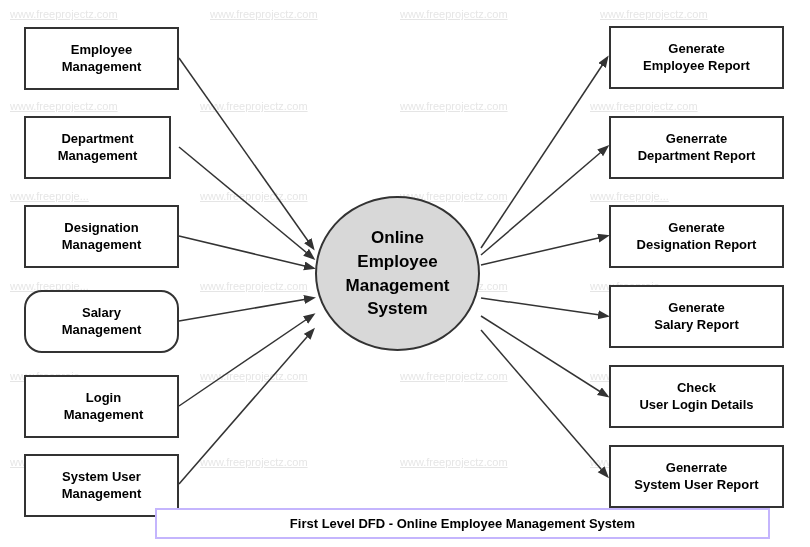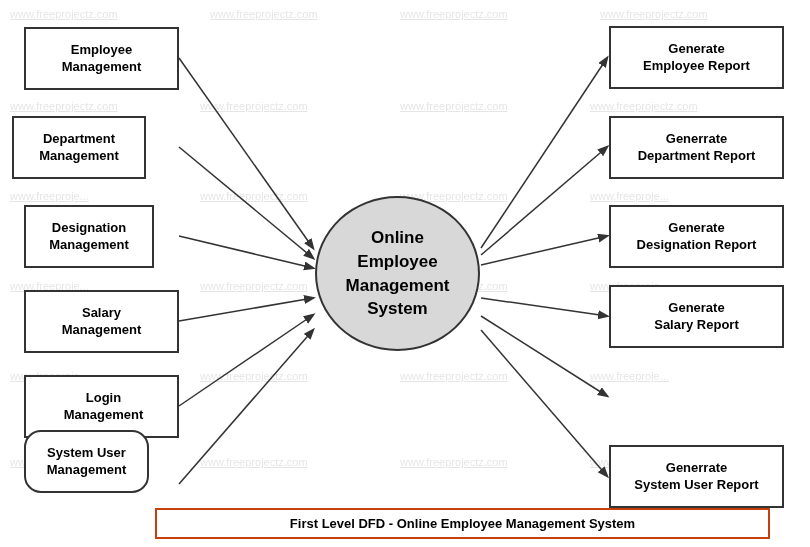--- a/index.html
+++ b/index.html
@@ -49,21 +49,21 @@
       align-items: center;
       justify-content: center;
       text-align: center;
       font-size: 17px;
       font-weight: bold;
       line-height: 1.4;
     }
     
     .bottom-label {
       position: absolute;
-      border: 2px solid #c2410c;
+      border: 2px solid #c4b5fd;
       background: #fff;
       text-align: center;
       font-size: 13px;
       font-weight: bold;
       padding: 6px 10px;
     }
     
     .arrows-svg {
       position: absolute;
       top: 0; left: 0;
@@ -99,51 +99,54 @@
   <span class="watermark" style="top:370px;left:590px;">www.freeproje...</span>
   <span class="watermark" style="top:456px;left:10px;">www.freeprojectz.com</span>
   <span class="watermark" style="top:456px;left:200px;">www.freeprojectz.com</span>
   <span class="watermark" style="top:456px;left:400px;">www.freeprojectz.com</span>
   <span class="watermark" style="top:456px;left:590px;">www.freeprojectz.com</span>
 
   <div class="dfd-box" style="top:27px;left:24px;width:155px;height:63px;">
     <span>Employee
 Management</span>
   </div>
-  <div class="dfd-box" style="top:116px;left:12px;width:134px;height:63px;">
+  <div class="dfd-box" style="top:116px;left:24px;width:147px;height:63px;">
     <span>Department<br>Management</span>
   </div>
-  <div class="dfd-box" style="top:205px;left:24px;width:130px;height:63px;">
+  <div class="dfd-box" style="top:205px;left:24px;width:155px;height:63px;">
     <span>Designation<br>Management</span>
   </div>
-  <div class="dfd-box" style="top:290px;left:24px;width:155px;height:63px;">
+  <div class="dfd-box" style="top:290px;left:24px;width:155px;height:63px;border-radius:18px;">
     <span>Salary<br>Management</span>
   </div>
   <div class="dfd-box" style="top:375px;left:24px;width:155px;height:63px;padding-left:8px;">
     <span>Login<br>Management</span>
   </div>
-  <div class="dfd-box" style="top:430px;left:24px;width:125px;height:63px;border-radius:17px;">
+  <div class="dfd-box" style="top:454px;left:24px;width:155px;height:63px;">
     <span>System User<br>Management</span>
   </div>
 
   <div class="center-circle" style="top:196px;left:315px;width:165px;height:155px;">
     <span>Online<br>Employee<br>Management<br>System</span>
   </div>
 
   <div class="dfd-box" style="top:26px;left:609px;width:175px;height:63px;">
     <span>Generate<br>Employee Report</span>
   </div>
   <div class="dfd-box" style="top:116px;left:609px;width:175px;height:63px;">
     <span>Generrate<br>Department Report</span>
   </div>
   <div class="dfd-box" style="top:205px;left:609px;width:175px;height:63px;">
     <span>Generate<br>Designation Report</span>
   </div>
   <div class="dfd-box" style="top:285px;left:609px;width:175px;height:63px;">
     <span>Generate<br>Salary Report</span>
+  </div>
+  <div class="dfd-box" style="top:365px;left:609px;width:175px;height:63px;">
+    <span>Check<br>User Login Details</span>
   </div>
   <div class="dfd-box" style="top:445px;left:609px;width:175px;height:63px;">
     <span>Generrate<br>System User Report</span>
   </div>
 
   <div class="bottom-label" style="bottom:8px;left:155px;right:40px;text-align:center;">
     <span>First Level DFD - Online Employee Management System</span>
   </div>
 
   <svg class="arrows-svg">

